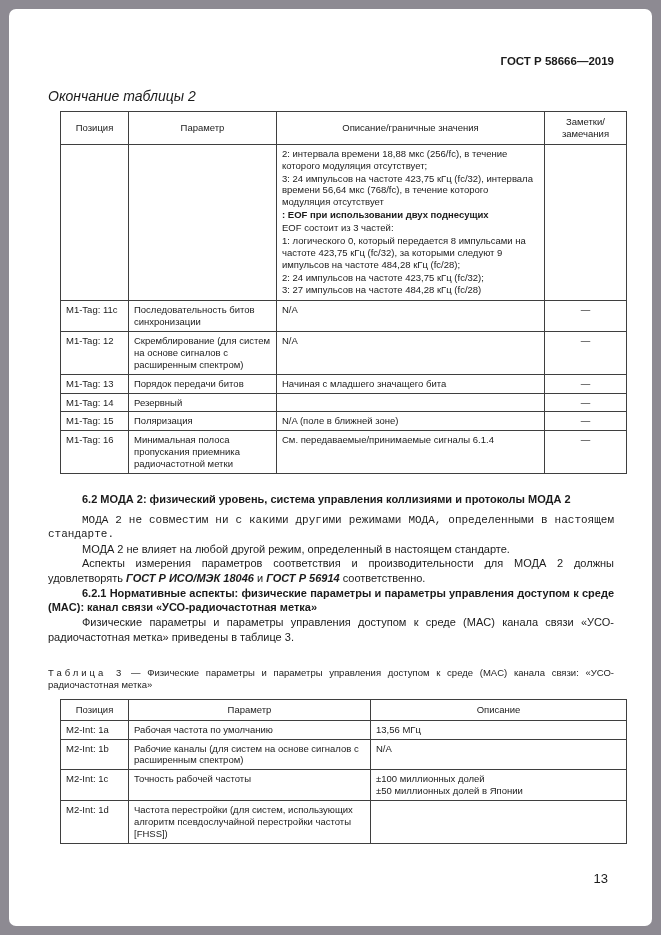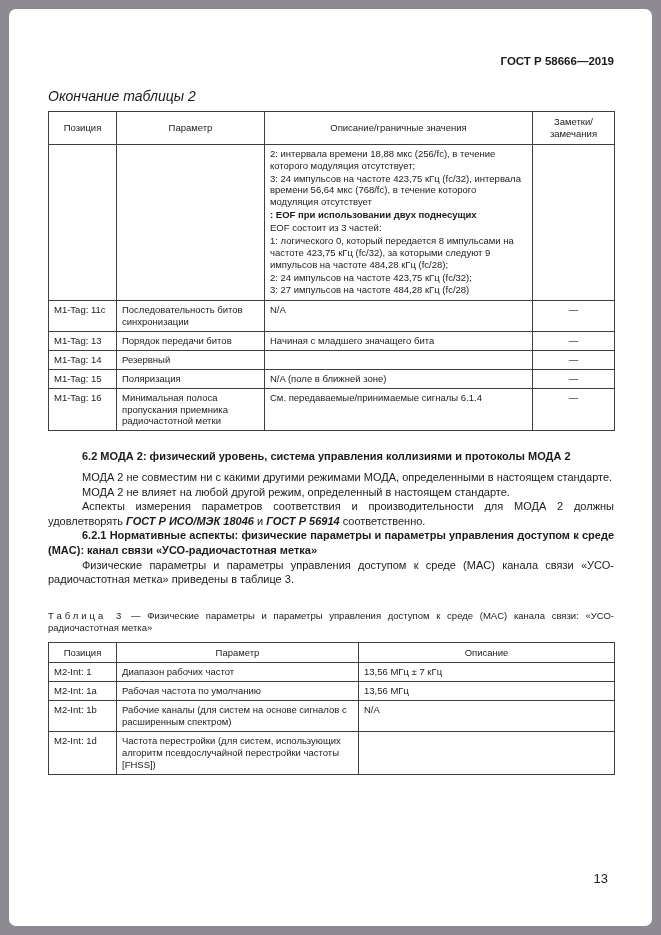--- a/index.html
+++ b/index.html
@@ -28,20 +28,21 @@
     font-size:14px;
     margin-top:21px;
   }
   table {
     border-collapse:collapse;
     table-layout:fixed;
     width:566px;
     margin-top:7px;
     font-size:9.5px;
     line-height:1.25;
+    margin-left:12px;
   }
   th, td {
     border:1px solid #3f3f3f;
     padding:3px 5px;
     vertical-align:top;
     word-wrap:break-word;
   }
   th {
     text-align:center;
     vertical-align:middle;
@@ -64,21 +65,21 @@
     width:566px;
     text-align:justify;
     line-height:1.3;
   }
   .t3-caption .spaced { letter-spacing:3px; }
   .pagenum {
     position:absolute;
     right:44px; bottom:40px;
     font-size:13px;
   }
-  .mt6 { margin-top:6px; }
+  .mt6 { margin-top:6px;font-family:Liberation Mono, monospace; }
 </style>
 </head>
 <body>
 
 <div class="page">
 
   <div class="doc-header">ГОСТ Р 58666—2019</div>
 
   <div class="t2-caption">Окончание таблицы 2</div>
 
@@ -112,20 +113,26 @@
         </td>
         <td class="note"></td>
       </tr>
       <tr>
         <td>M1-Tag: 11c</td>
         <td>Последовательность битов синхронизации</td>
         <td>N/A</td>
         <td class="note">—</td>
       </tr>
       <tr>
+        <td>M1-Tag: 12</td>
+        <td>Скремблирование (для систем на основе сигналов с расширенным спектром)</td>
+        <td>N/A</td>
+        <td class="note">—</td>
+      </tr>
+      <tr>
         <td>M1-Tag: 13</td>
         <td>Порядок передачи битов</td>
         <td>Начиная с младшего значащего бита</td>
         <td class="note">—</td>
       </tr>
       <tr>
         <td>M1-Tag: 14</td>
         <td>Резервный</td>
         <td></td>
         <td class="note">—</td>
@@ -164,35 +171,36 @@
     </colgroup>
     <thead>
       <tr>
         <th>Позиция</th>
         <th>Параметр</th>
         <th>Описание</th>
       </tr>
     </thead>
     <tbody>
       <tr>
-        <td>M2-Int: 1</td>
-        <td>Диапазон рабочих частот</td>
-        <td class="prewrap">13,56 МГц ± 7 кГц</td>
-      </tr>
-      <tr>
         <td>M2-Int: 1a</td>
         <td>Рабочая частота по умолчанию</td>
         <td class="prewrap">13,56 МГц</td>
       </tr>
       <tr>
         <td>M2-Int: 1b</td>
         <td>Рабочие каналы (для систем на основе сигналов с расширенным спектром)</td>
         <td class="prewrap">N/A</td>
       </tr>
       <tr>
+        <td>M2-Int: 1c</td>
+        <td>Точность рабочей частоты</td>
+        <td class="prewrap">±100 миллионных долей
+±50 миллионных долей в Японии</td>
+      </tr>
+      <tr>
         <td>M2-Int: 1d</td>
         <td>Частота перестройки (для систем, использующих алгоритм псевдослучайной перестройки частоты [FHSS])</td>
         <td class="prewrap"></td>
       </tr>
     </tbody>
   </table>
 
   <div class="pagenum">13</div>
 
 </div>

